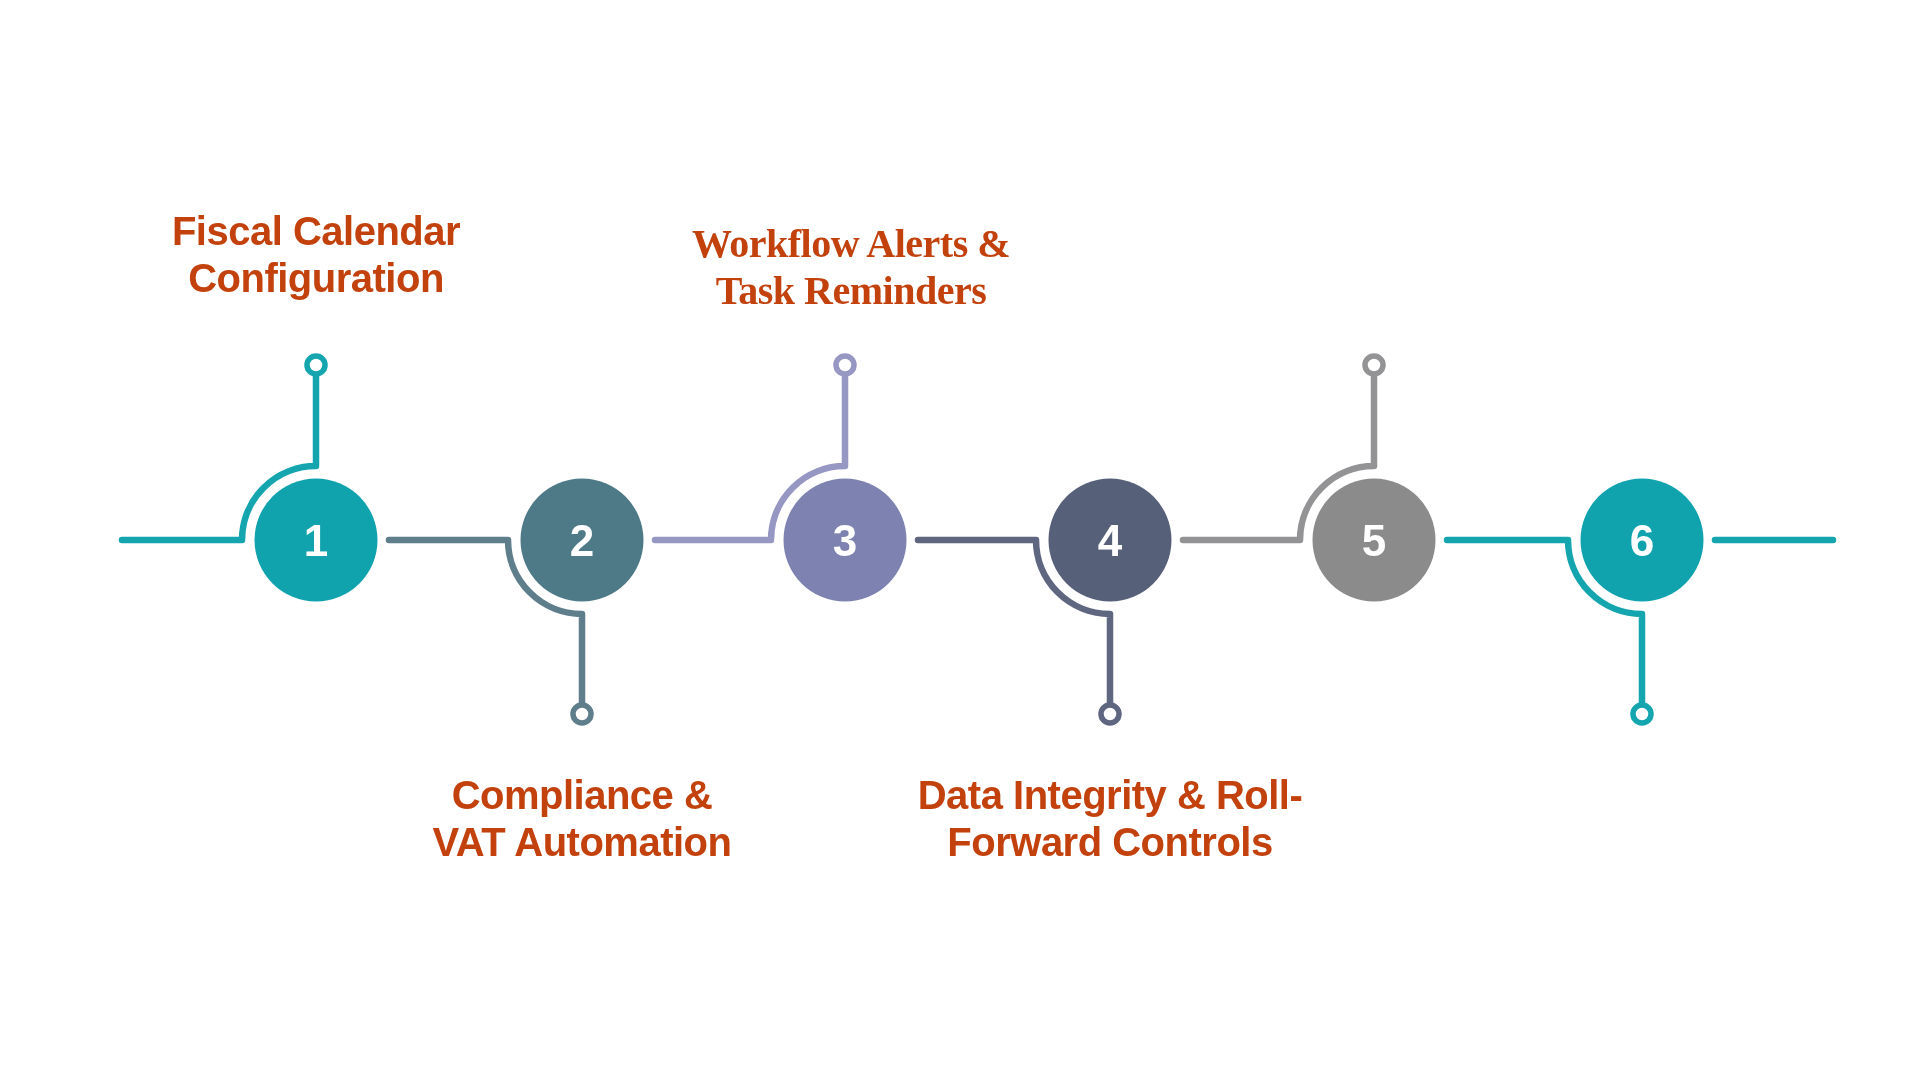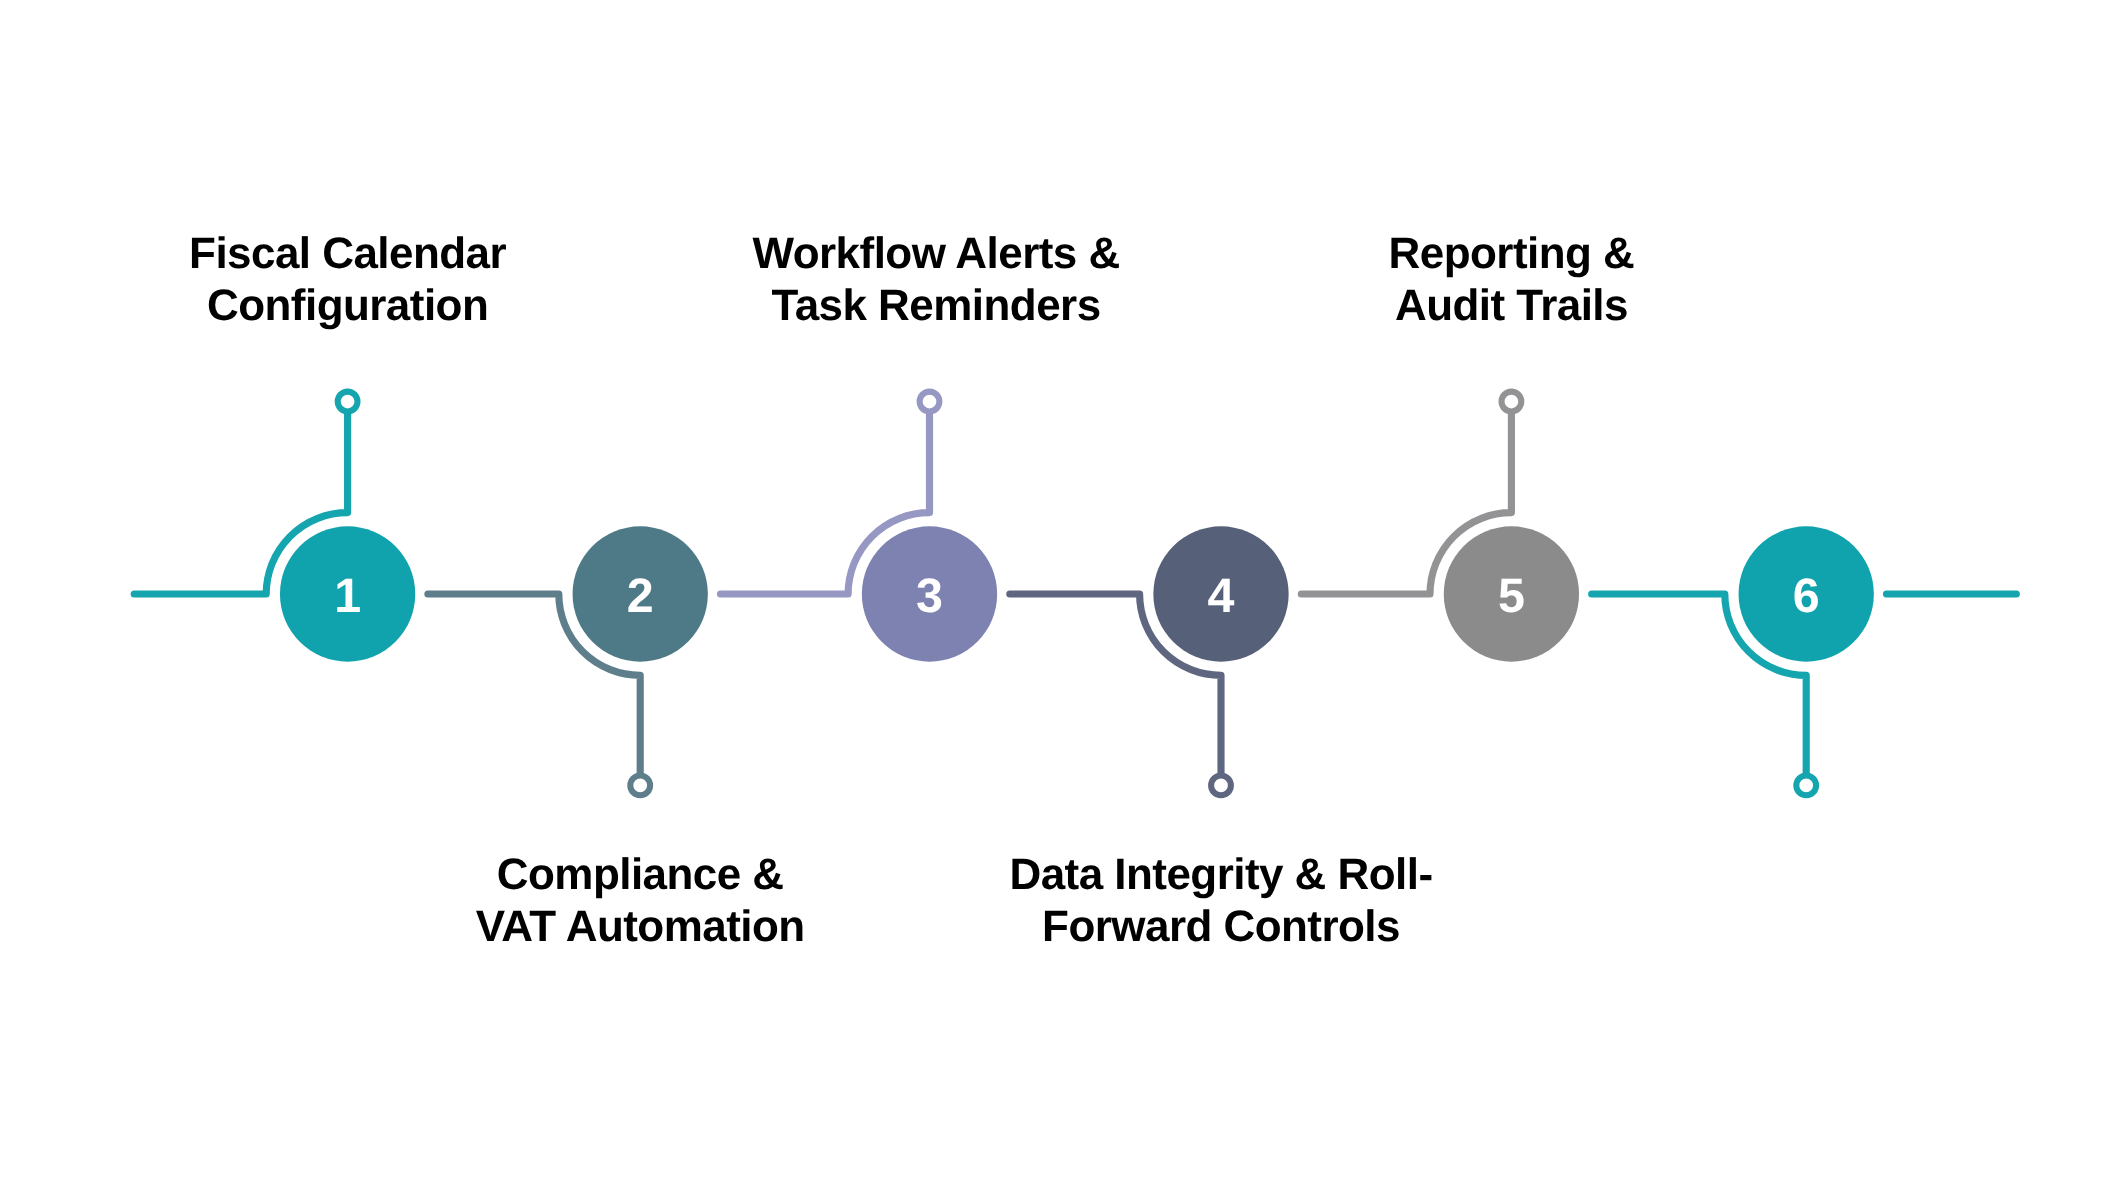--- a/index.html
+++ b/index.html
@@ -36,21 +36,21 @@
     text-anchor: middle;
   }
   .step-label {
     position: absolute;
     transform: translateX(-50%);
     white-space: pre;
     text-align: center;
     font-size: 40px;
     font-weight: 700;
     line-height: 47px;
-    color: #000000;
+    color: #c2410c;
     letter-spacing: -0.5px;
   }
 </style>
 </head>
 <body>
 
 <div id="canvas">
 
   <svg id="diagram-svg" width="1920" height="1080" viewBox="0 0 1920 1080">
 
@@ -98,23 +98,21 @@
 
     <path class="connector" d="M 1715 540 H 1833" stroke="#14a5ae"></path>
   </svg>
 
   <div class="step-label" style="left:316px; top:208px;">Fiscal Calendar
 Configuration</div>
 
   <div class="step-label" style="left:582px; top:772px;">Compliance &amp;
 VAT Automation</div>
 
-  <div class="step-label" style="left:851px; top:208px;">Workflow Alerts &amp;
+  <div class="step-label" style="left:851px; top:220px;font-family:Liberation Serif, serif;">Workflow Alerts &amp;
 Task Reminders</div>
 
   <div class="step-label" style="left:1110px; top:772px;text-align:center;">Data Integrity &amp; Roll-
 Forward Controls</div>
 
-  <div class="step-label" style="left:1374px; top:208px;">Reporting &amp;
-Audit Trails</div>
 
 
 </div>
 
 </body></html>

